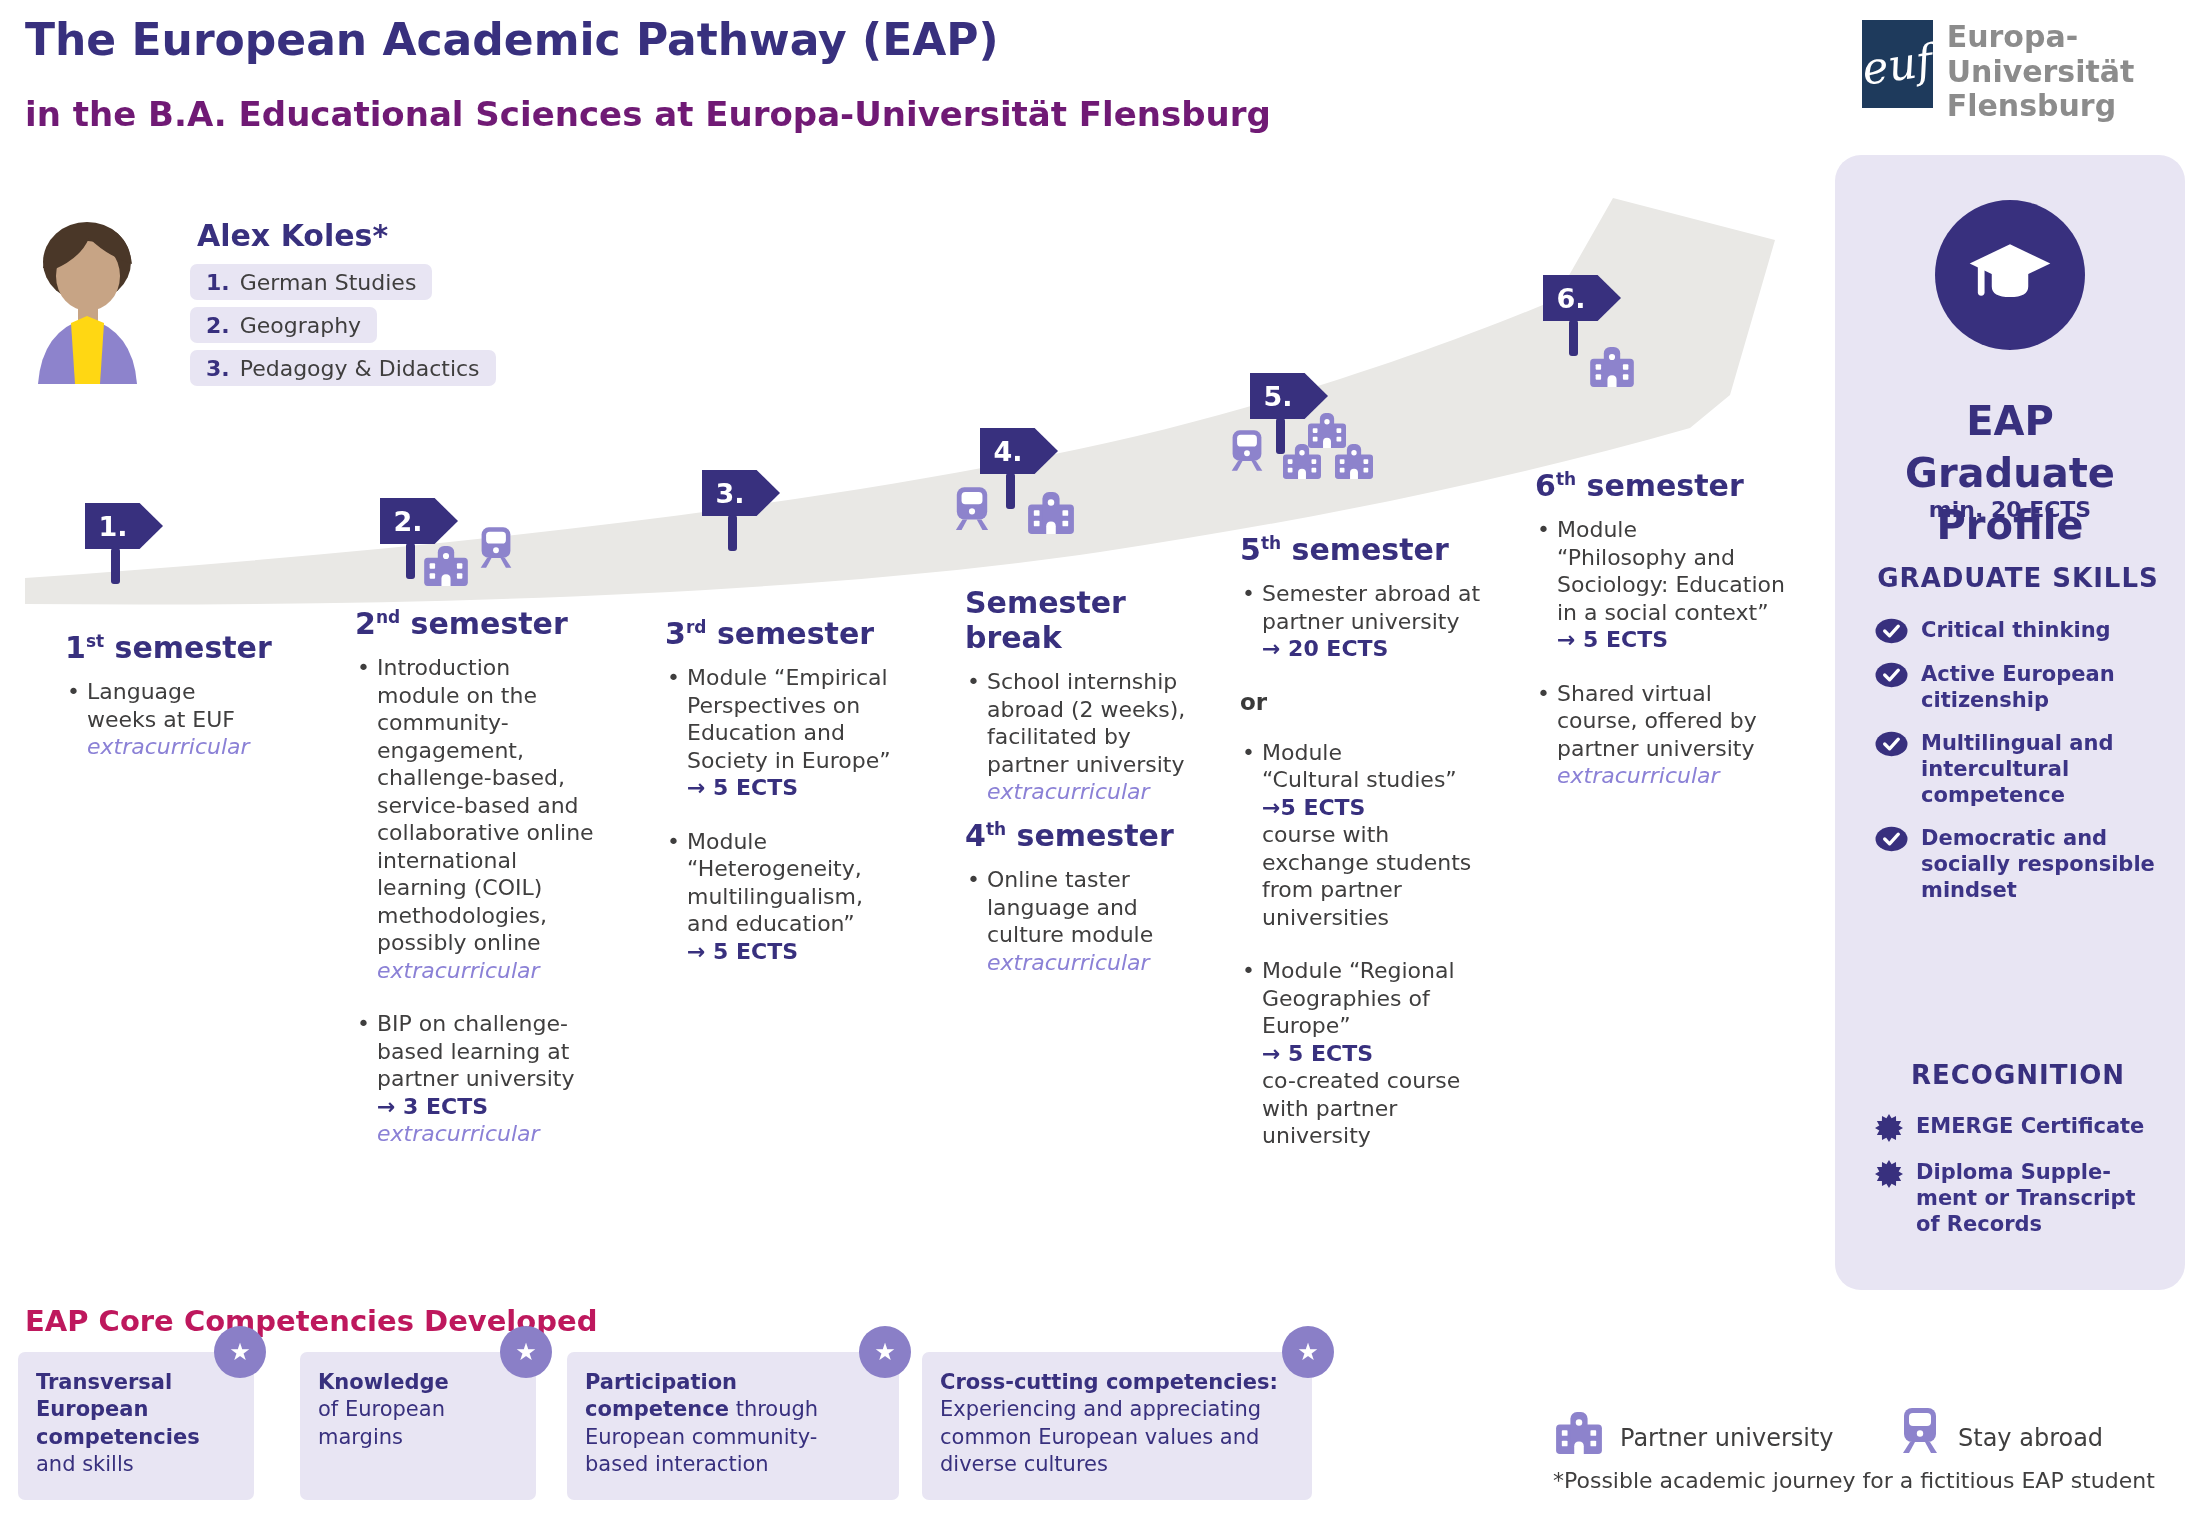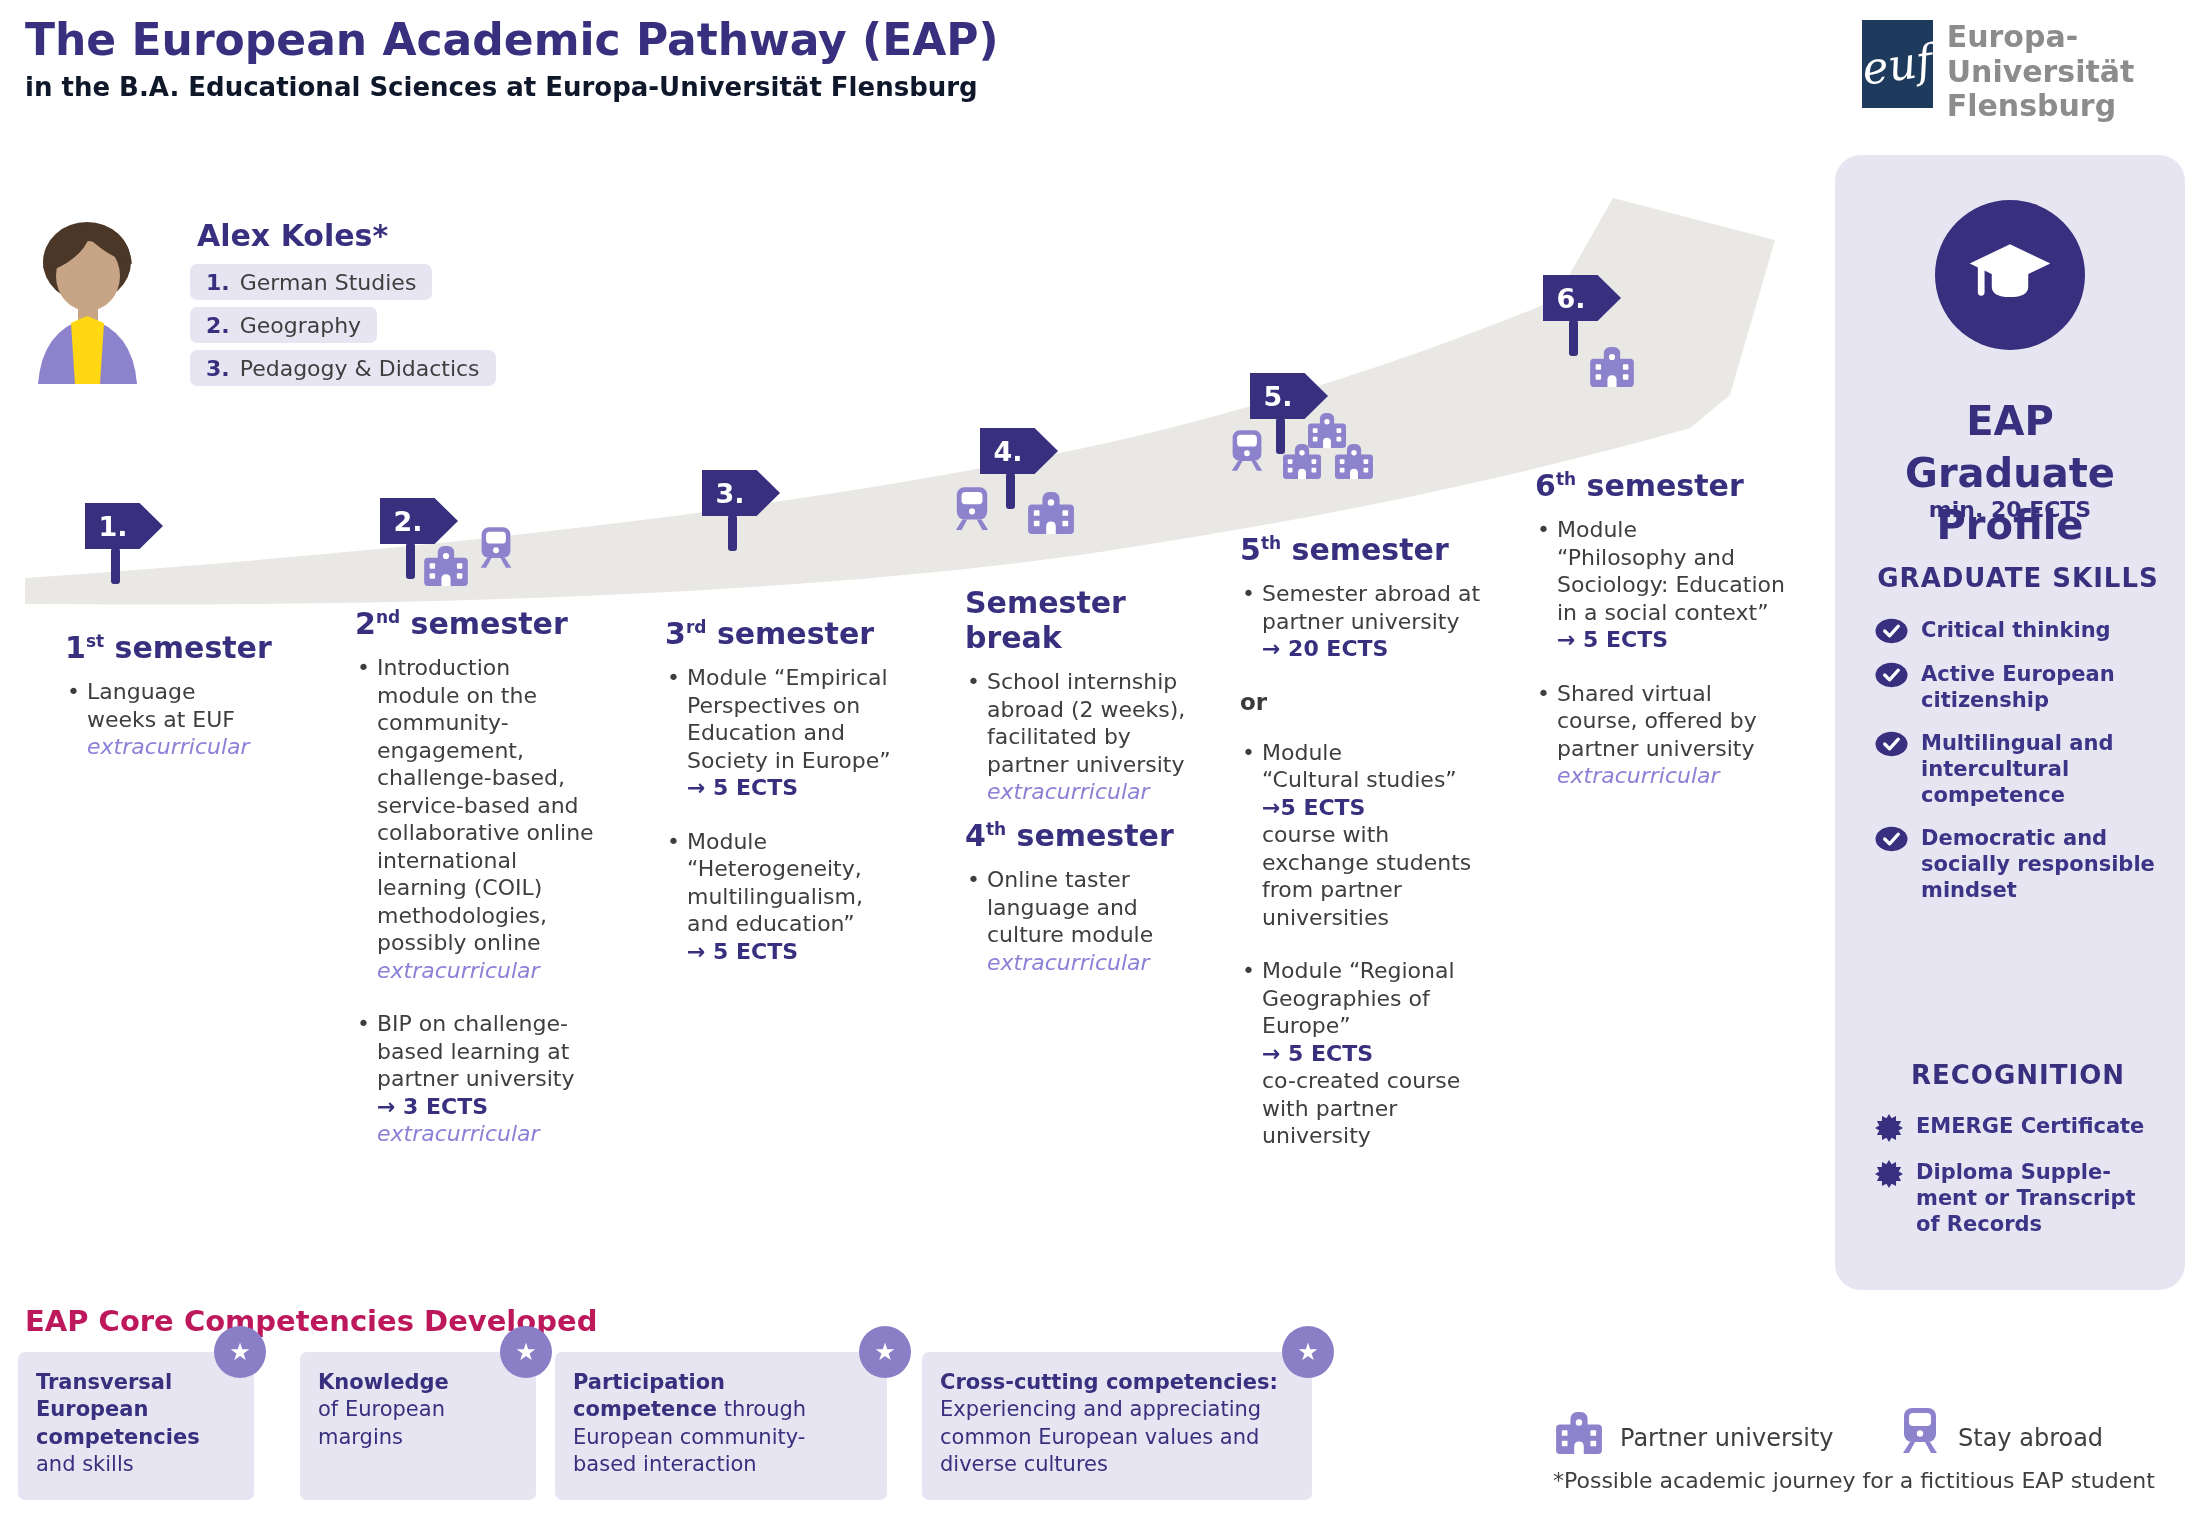--- a/index.html
+++ b/index.html
@@ -1,21 +1,21 @@
 <!DOCTYPE html>
 <html><head>
 <meta charset="utf-8">
 <style>
   html,body{margin:0;padding:0;background:#fff;}
   .canvas{position:relative;width:2200px;height:1521px;background:#ffffff;overflow:hidden;
           font-family:"DejaVu Sans","Liberation Sans",sans-serif;}
 
   
   .main-title{position:absolute;left:25px;top:14px;font-size:44px;font-weight:bold;color:#38307e;}
-  .sub-title{position:absolute;left:25px;top:72px;font-size:26px;font-weight:bold;color:#0f172a;}
+  .sub-title{position:absolute;left:25px;top:94px;font-size:34px;font-weight:bold;color:#701a75;}
   .logo{position:absolute;left:1862px;top:20px;display:flex;gap:14px;}
   .logo-square{width:88px;height:88px;background:#1e3a5c;display:flex;align-items:center;justify-content:center;}
   .logo-mark{color:#fff;font-family:"DejaVu Serif","Liberation Serif",serif;font-style:italic;font-size:44px;transform:rotate(-8deg);}
   .logo-name{color:#8c8c8c;font-size:30px;font-weight:bold;line-height:1.15;align-self:center;}
 
   
   .avatar{position:absolute;left:25px;top:212px;}
   .student-name{position:absolute;left:197px;top:218px;font-size:30px;font-weight:bold;color:#38307e;}
   .subject-row{position:absolute;left:190px;height:36px;background:#e8e5f3;border-radius:7px;
                display:flex;align-items:center;padding:0 16px;font-size:22px;color:#3f3e3e;gap:10px;}
@@ -434,21 +434,21 @@
       <span>★</span>
     </div>
 
   <div class="comp-box" style="left:300px;width:236px;"><span class="b">Knowledge</span><span>
 of European
 margins</span></div>
   <div class="badge" style="left:500px;">
       <span>★</span>
     </div>
 
-  <div class="comp-box" style="left:555px;width:332px;"><span class="b">Participation
+  <div class="comp-box" style="left:567px;width:332px;"><span class="b">Participation
 competence</span><span> through
 European community-
 based interaction</span></div>
   <div class="badge" style="left:859px;">
       <span>★</span>
     </div>
 
   <div class="comp-box" style="left:922px;width:390px;"><span class="b">Cross-cutting competencies:</span><span>
 Experiencing and appreciating
 common European values and

